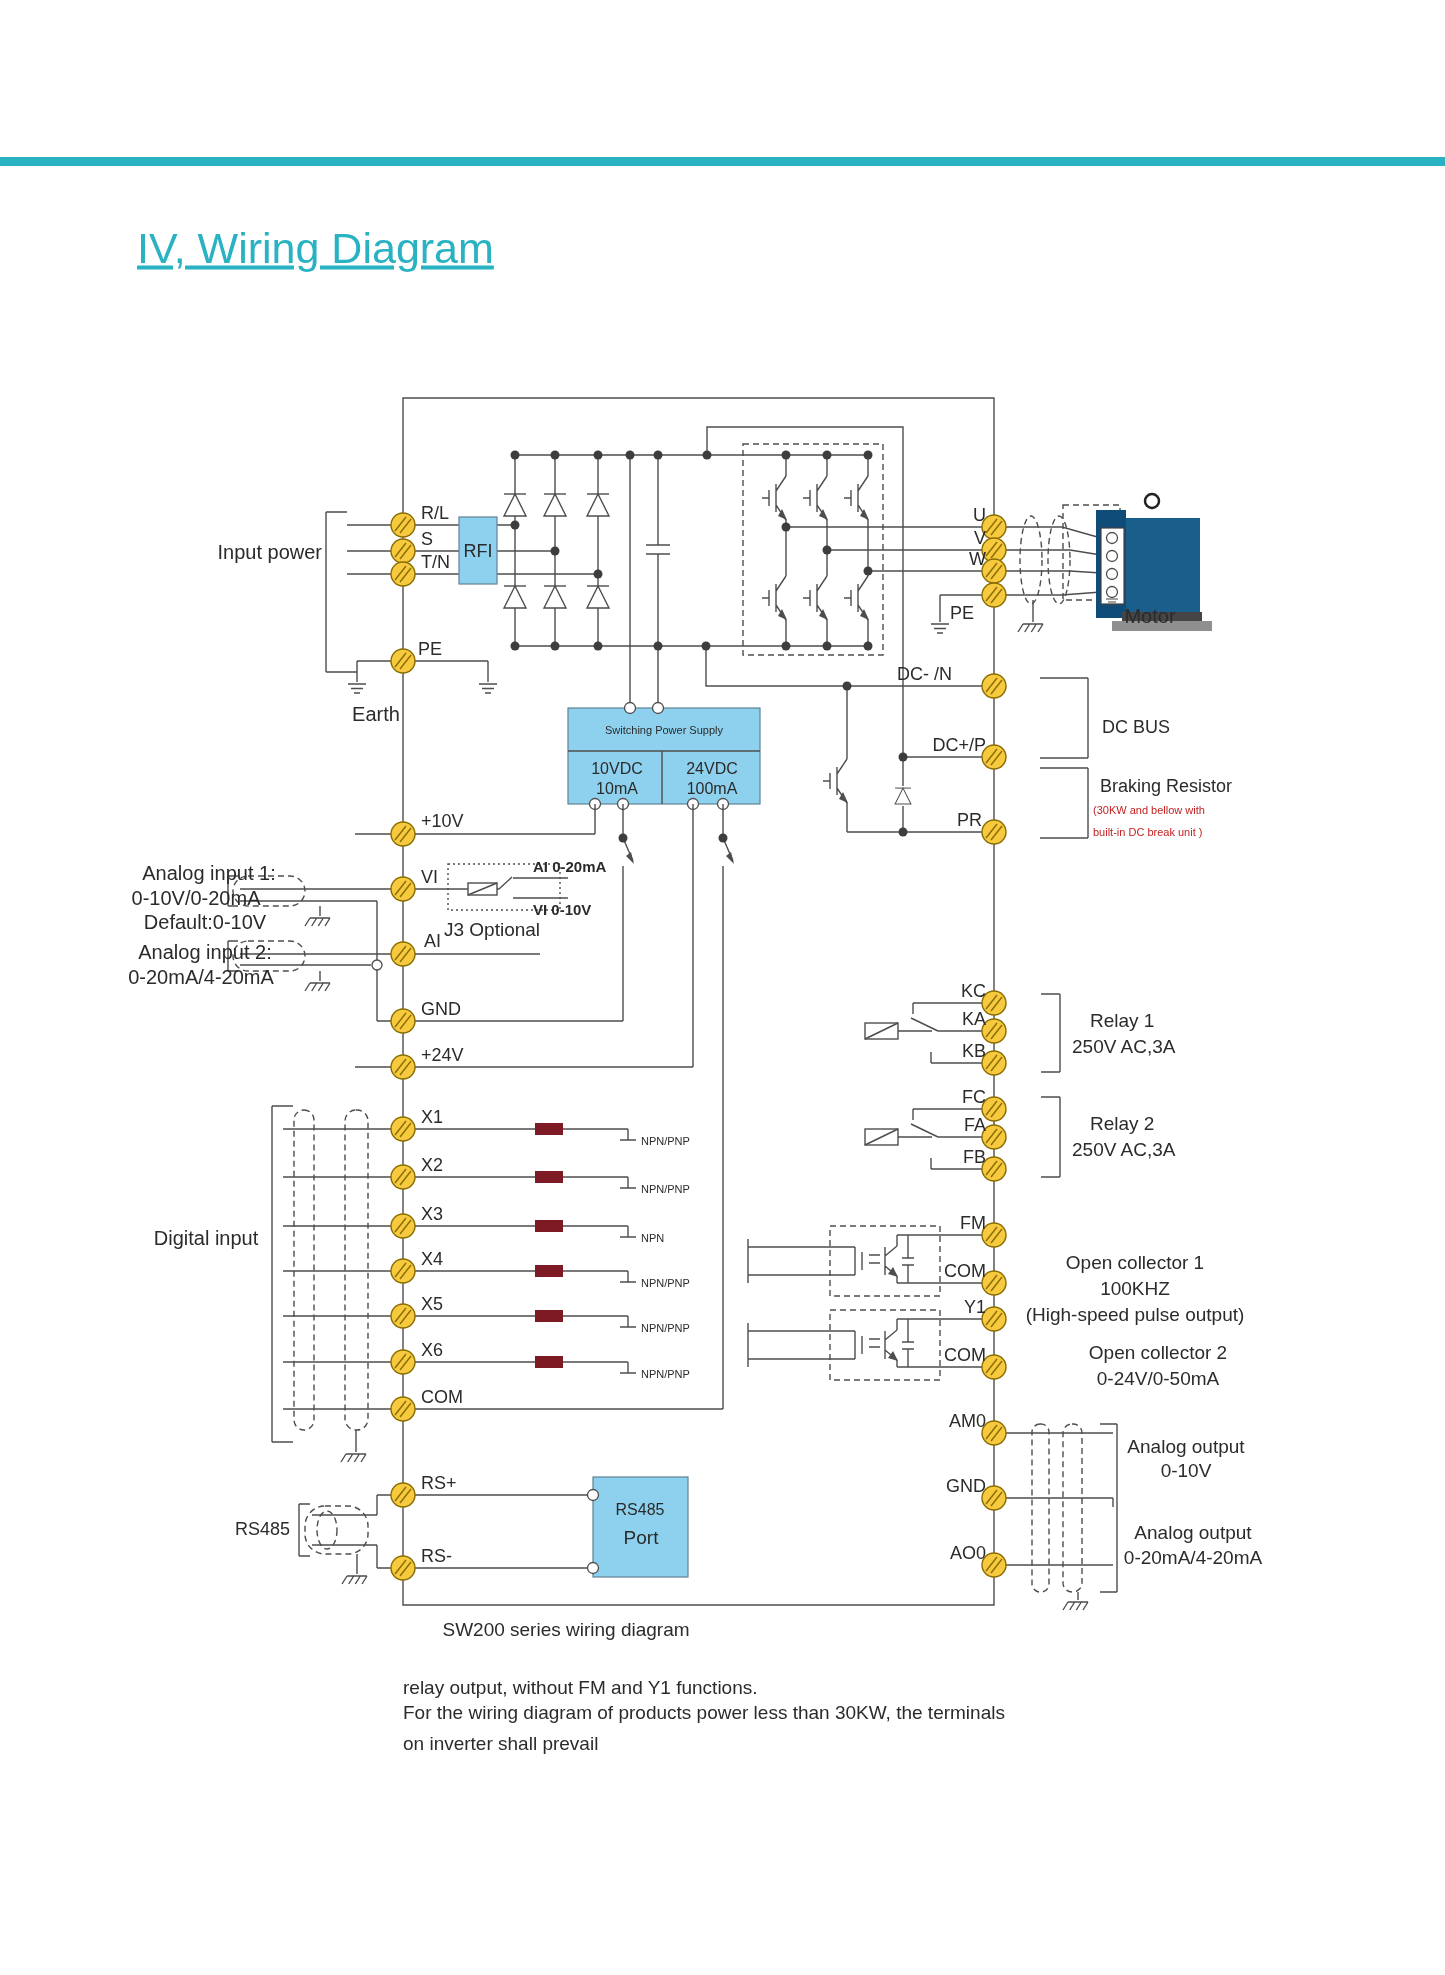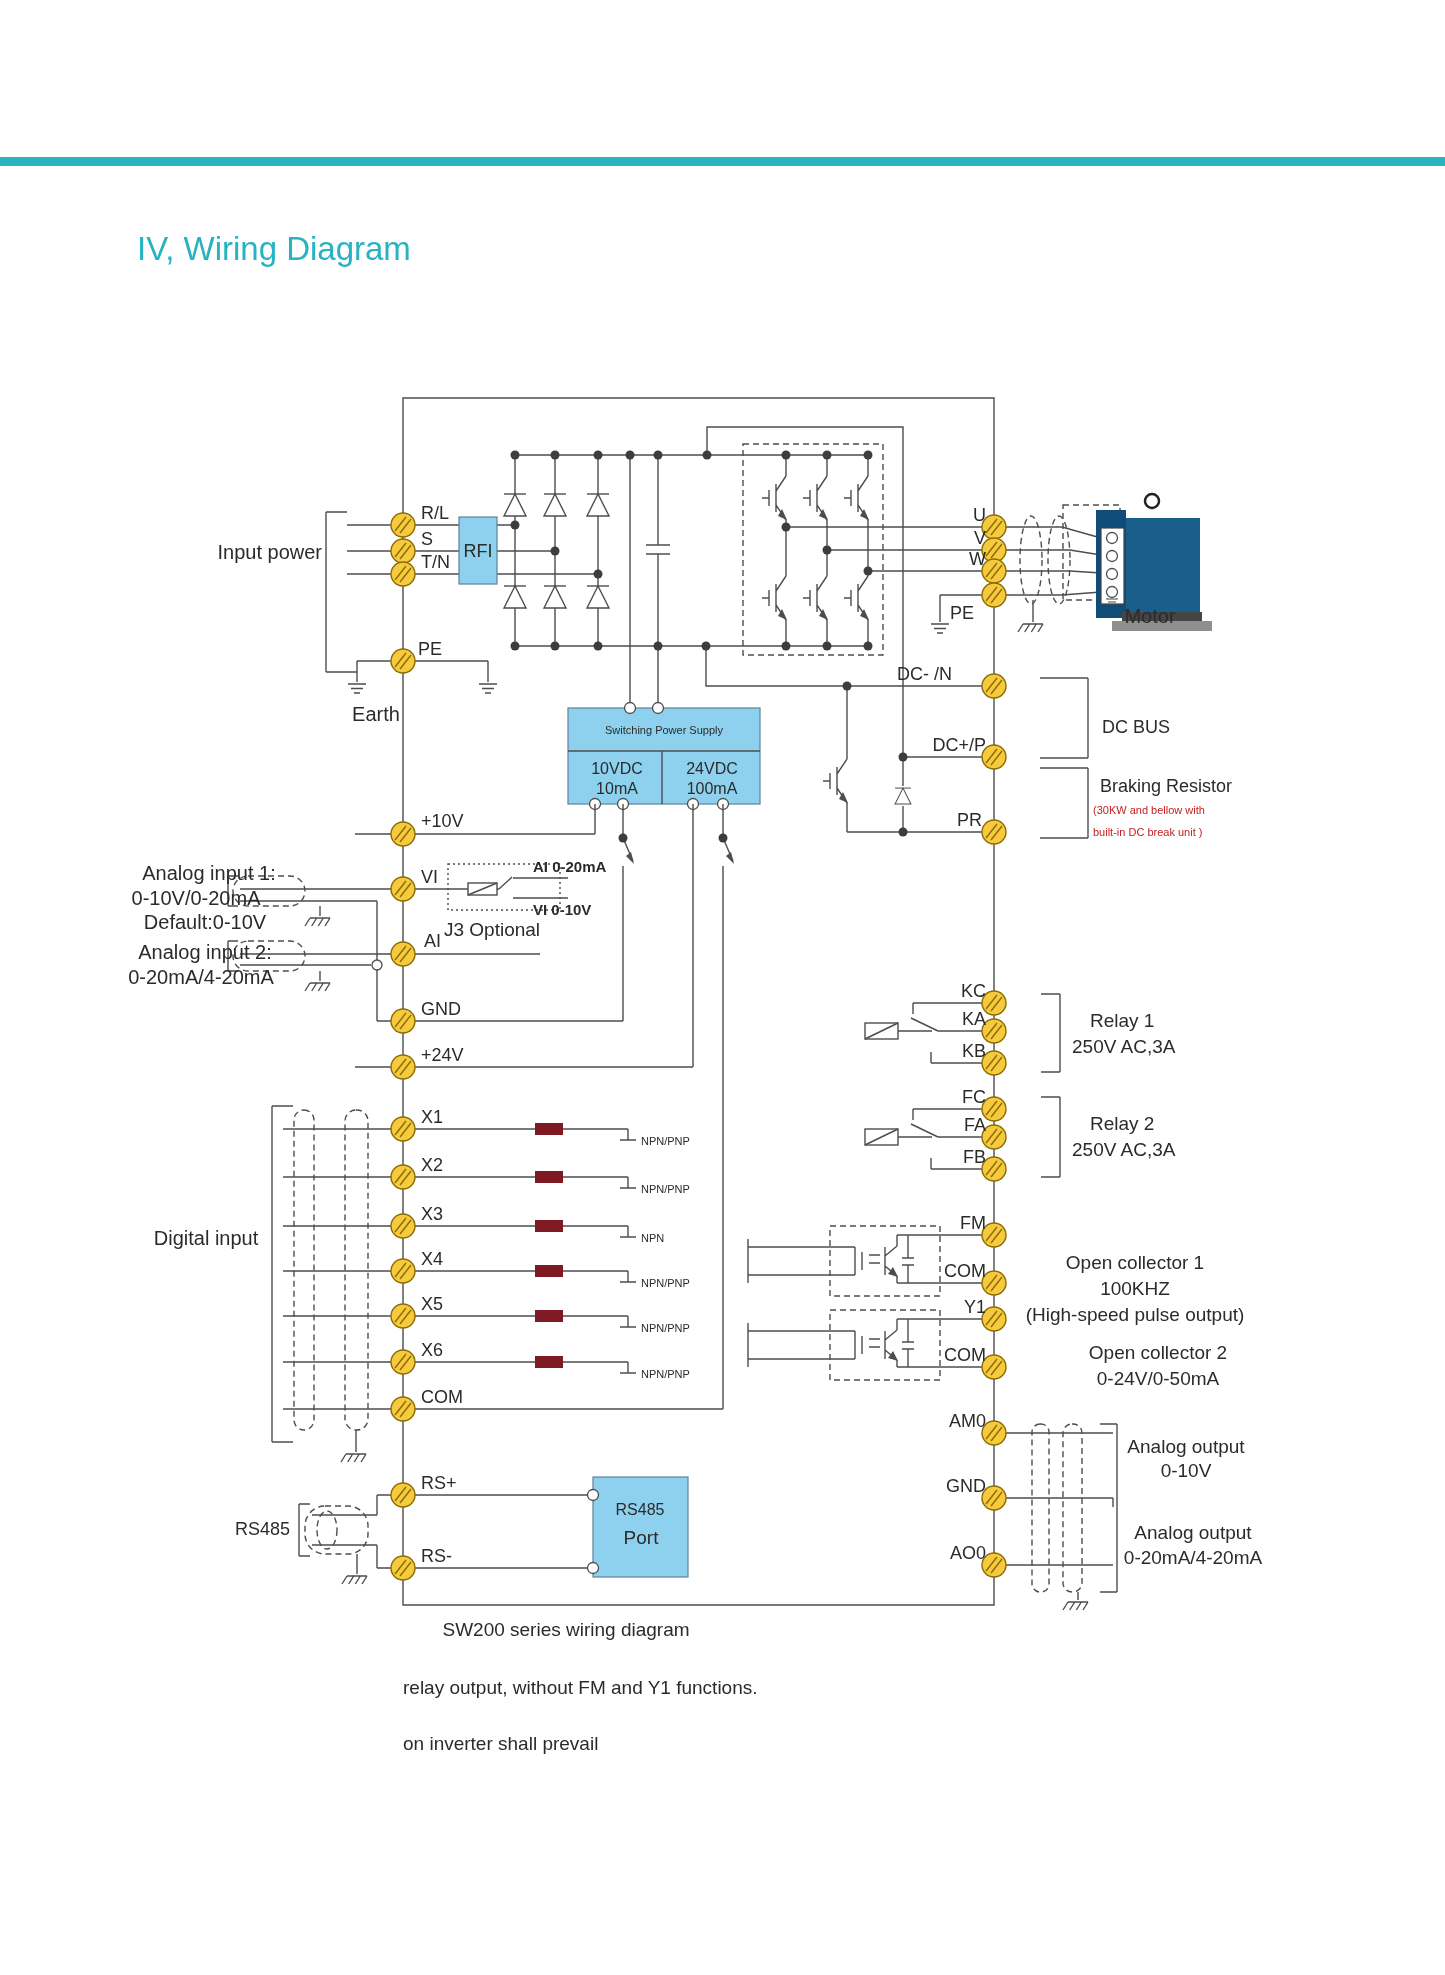--- a/index.html
+++ b/index.html
@@ -12,21 +12,21 @@
   .topbar{position:absolute;left:0;top:157px;width:1445px;height:9px;background:var(--accent);}
   .lbl{position:absolute;white-space:nowrap;font-size:18px;line-height:1;color:var(--ink);}
   .c{transform:translate(-50%,-50%);}
   .l{transform:translate(0,-50%);}
   .r{transform:translate(-100%,-50%);}
   .s15{font-size:15px;font-weight:600;}
   .s16{font-size:16px;}
   .s17{font-size:11px;}
   .s19{font-size:19px;}
   .s20{font-size:20px;}
-  .title{font-size:33px;color:var(--accent);}
+  .title{font-size:43px;color:var(--accent);text-decoration:underline;}
   .red{color:var(--red);}
   svg{position:absolute;left:0;top:0;}
   .w{stroke:var(--line);stroke-width:1.4;fill:none;}
   .dash{stroke-dasharray:6 4;}
   .dotted{stroke-dasharray:2 3;}
   .blk{fill:var(--block);stroke:#5f8296;stroke-width:1.2;}
   .res{fill:var(--resistor);stroke:none;}
   .jdot{fill:#3d3d3d;stroke:none;}
   .wc{fill:#fff;stroke:var(--line);stroke-width:1.3;}
   .whitefill{fill:#fff;}
@@ -377,14 +377,15 @@
   <div class="lbl r" style="left:986px;top:1421px">AM0</div>
   <div class="lbl r" style="left:986px;top:1486px">GND</div>
   <div class="lbl r" style="left:986px;top:1553px">AO0</div>
   <div class="lbl c s19" style="left:1186px;top:1446px">Analog output</div>
   <div class="lbl c s19" style="left:1186px;top:1470px">0-10V</div>
   <div class="lbl c s19" style="left:1193px;top:1532px">Analog output</div>
   <div class="lbl c s19" style="left:1193px;top:1557px">0-20mA/4-20mA</div>
 
   <div class="lbl c s19" style="left:566px;top:1629px">SW200 series wiring diagram</div>
   <div class="lbl l s19" style="left:403px;top:1687px">relay output, without FM and Y1 functions.</div>
+  <div class="lbl l s19" style="left:403px;top:1712px">For the wiring diagram of products power less than 30KW, the terminals</div>
   <div class="lbl l s19" style="left:403px;top:1743px">on inverter shall prevail</div>
 </div>
 
 </body></html>

